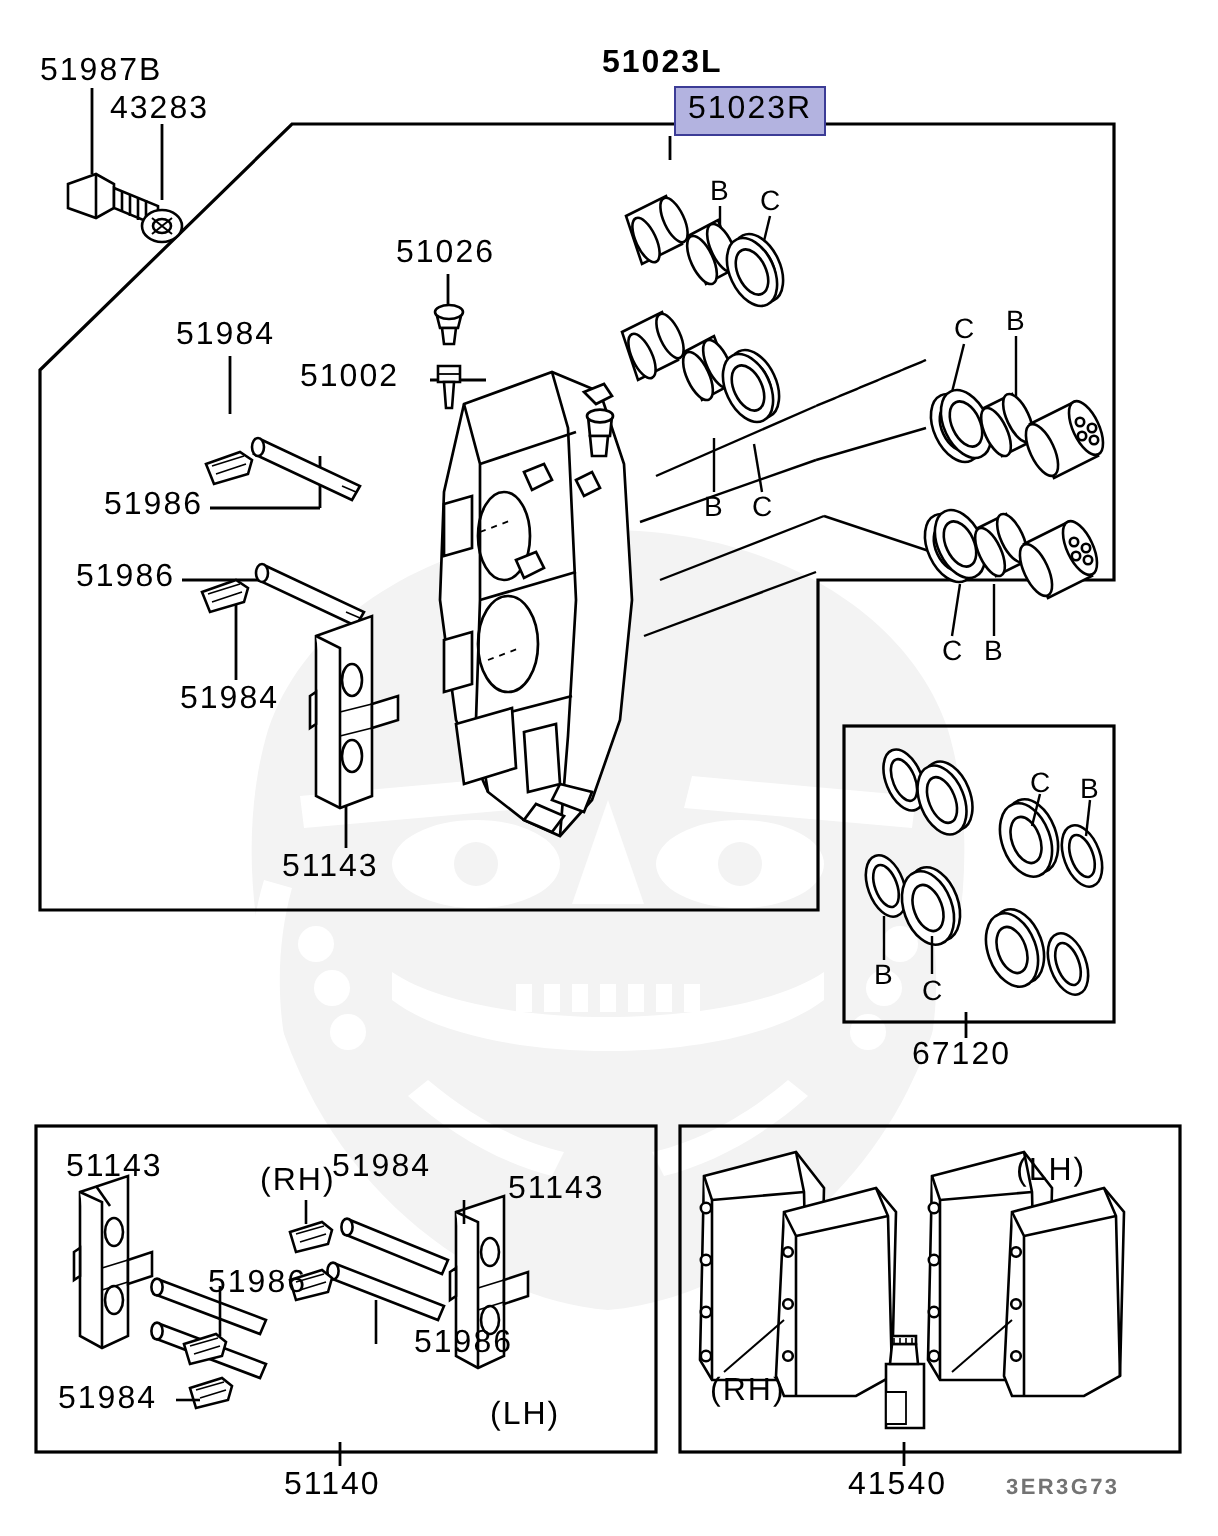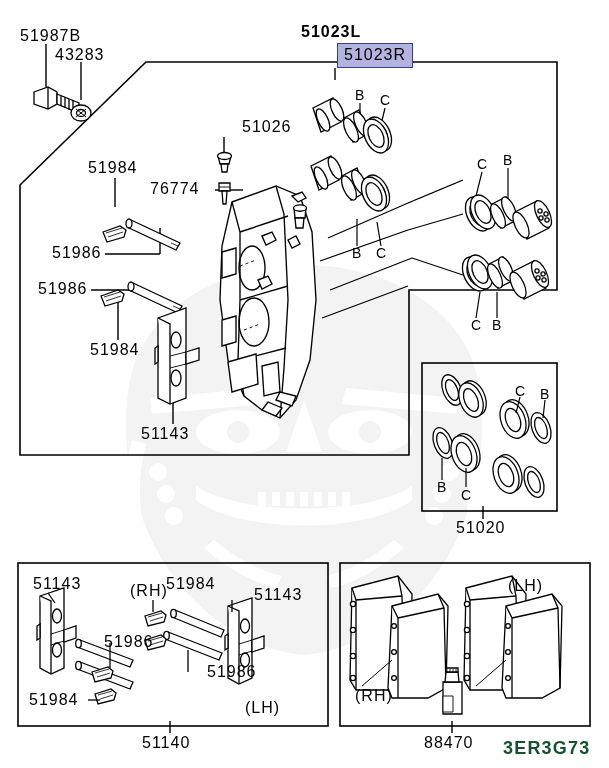--- a/index.html
+++ b/index.html
@@ -38,24 +38,24 @@
     font-family: "Liberation Sans", sans-serif;
     font-size: 14px;
     letter-spacing: 0.5px;
     color: #000000;
     white-space: nowrap;
     line-height: 1;
   }
   .lbl-code {
     position: absolute;
     font-family: "Liberation Sans", sans-serif;
-    font-size: 18px;
+    font-size: 11px;
     font-weight: bold;
     letter-spacing: 1.2px;
-    color: #14532d;
+    color: #737373;
     white-space: nowrap;
     line-height: 1;
   }
   .highlight-box {
     position: absolute;
     background: #b3b3e0;
     border: 1px solid #3c3c96;
     box-sizing: border-box;
     padding: 2px 6px 3px 6px;
     font-family: "Liberation Sans", sans-serif;
@@ -450,39 +450,39 @@
   </svg>
 
   <div class="lbl" style="left:20px; top:28px;">51987B</div>
 
   <div class="lbl" style="left:55px; top:47px;">43283</div>
 
   <div class="lbl" style="left:301px; top:24px;font-weight:bold;">51023L</div>
 
   <div class="highlight-box" style="left:296px; top:43px;margin-left:41px;">51023R</div>
 
-  <div class="lbl" style="left:198px; top:119px;margin-left:44px;">51026</div>
-
-  <div class="lbl" style="left:150px; top:181px;">76774</div>
+  <div class="lbl" style="left:198px; top:119px;">51026</div>
+
+  <div class="lbl" style="left:150px; top:181px;">51002</div>
 
   <div class="lbl" style="left:88px; top:160px;">51984</div>
 
   <div class="lbl" style="left:52px; top:245px;">51986</div>
 
   <div class="lbl" style="left:38px; top:281px;">51986</div>
 
   <div class="lbl" style="left:90px; top:342px;">51984</div>
 
   <div class="lbl" style="left:141px; top:426px;">51143</div>
 
-  <div class="lbl" style="left:456px; top:520px;">51020</div>
+  <div class="lbl" style="left:456px; top:520px;">67120</div>
 
   <div class="lbl" style="left:142px; top:735px;">51140</div>
 
-  <div class="lbl" style="left:424px; top:735px;">88470</div>
+  <div class="lbl" style="left:424px; top:735px;">41540</div>
 
   <div class="lbl-code" style="left:503px; top:739px;">3ER3G73</div>
 
   <div class="lbl-sm" style="left:355px; top:88px;">B</div>
   <div class="lbl-sm" style="left:380px; top:93px;">C</div>
 
   <div class="lbl-sm" style="left:352px; top:246px;">B</div>
   <div class="lbl-sm" style="left:376px; top:246px;">C</div>
 
   <div class="lbl-sm" style="left:477px; top:157px;">C</div>

